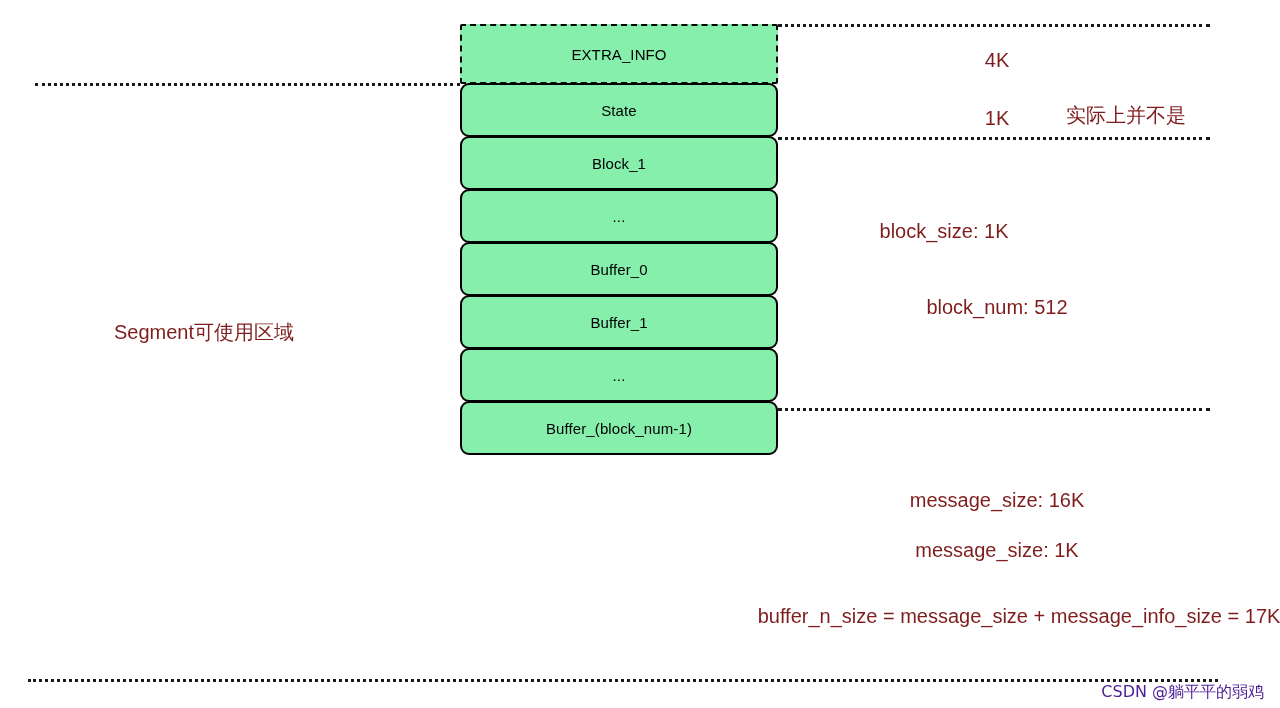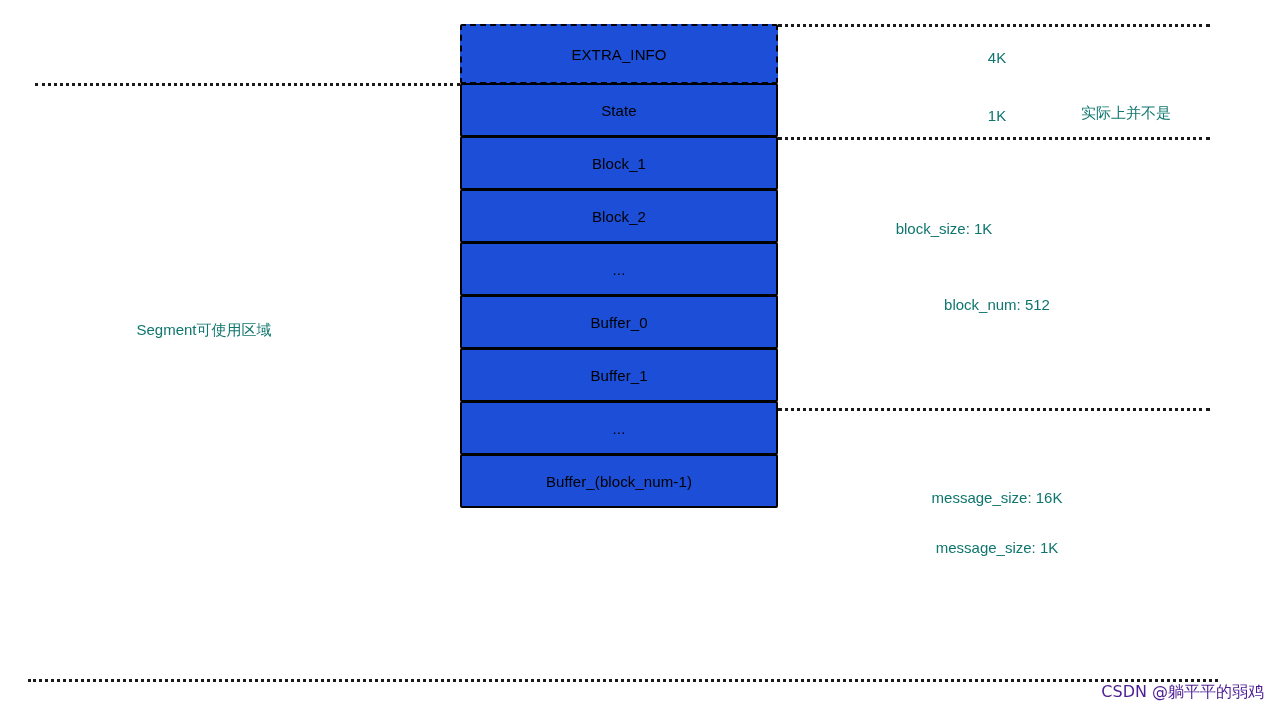--- a/index.html
+++ b/index.html
@@ -31,58 +31,58 @@
     width: 318px;
   }
 
   .seg-box {
     position: relative;
     box-sizing: border-box;
     width: 318px;
     display: flex;
     align-items: center;
     justify-content: center;
-    background: #1d4ed8;
+    background: #86efac;
     font-size: 15px;
     line-height: 1;
     letter-spacing: 0.1px;
     color: #000000;
   }
 
   .seg-box.dashed {
     height: 60px;
     border: 2.6px dashed #000000;
     border-radius: 2px;
   }
 
   .seg-box.solid {
     height: 54px;
     border: 2.6px solid #000000;
-    border-radius: 2px;
+    border-radius: 9px;
     margin-top: -1px;
   }
 
   .seg-box .lbl {
     pointer-events: none;
   }
 
   
   .dotrule {
     position: absolute;
     height: 0;
     border-top: 3px dotted #1a1a1a;
   }
 
   
   .annot {
     position: absolute;
-    font-size: 15px;
+    font-size: 20px;
     line-height: 1;
     white-space: nowrap;
-    color: #0f766e;
+    color: #7f1d1d;
   }
   .annot.center {
     transform: translateX(-50%);
   }
   .annot-cn {
     font-family: Liberation Sans, sans-serif;
   }
 
   
   .watermark {
@@ -115,23 +115,20 @@
 
     <div class="seg-box solid">
       <span class="lbl">State</span>
     </div>
 
 
     <div class="seg-box solid">
       <span class="lbl">Block_1</span>
     </div>
 
-    <div class="seg-box solid">
-      <span class="lbl">Block_2</span>
-    </div>
 
     <div class="seg-box solid">
       <span class="lbl">...</span>
     </div>
 
 
     <div class="seg-box solid">
       <span class="lbl">Buffer_0</span>
     </div>
 
@@ -159,16 +156,17 @@
   <div class="annot center annot-cn" style="left:1126px; top:105px;">实际上并不是</div>
 
   <div class="annot center" style="left:944px; top:221px;">block_size: 1K</div>
 
   <div class="annot center" style="left:997px; top:297px;">block_num: 512</div>
 
   <div class="annot center" style="left:997px; top:482px;margin-top:8px;">message_size: 16K</div>
 
   <div class="annot center" style="left:997px; top:540px;">message_size: 1K</div>
 
+  <div class="annot center" style="left:1019px; top:606px;">buffer_n_size = message_size + message_info_size = 17K</div>
 
   <div class="watermark">CSDN @躺平平的弱鸡</div>
 
 </div>
 
 </body></html>

